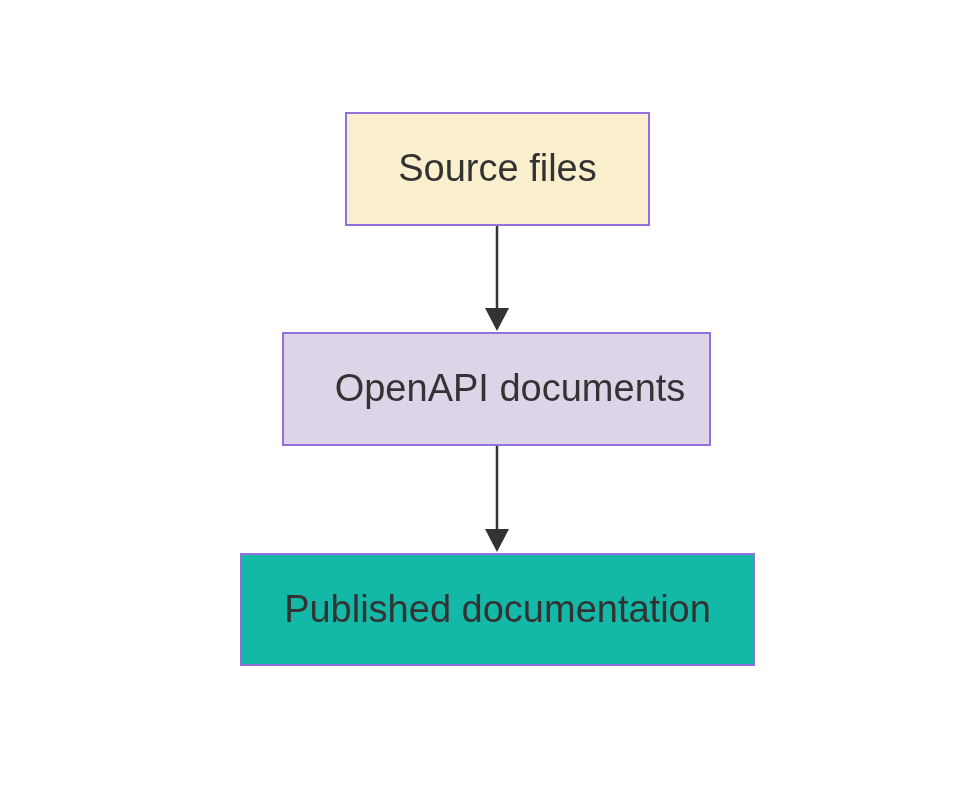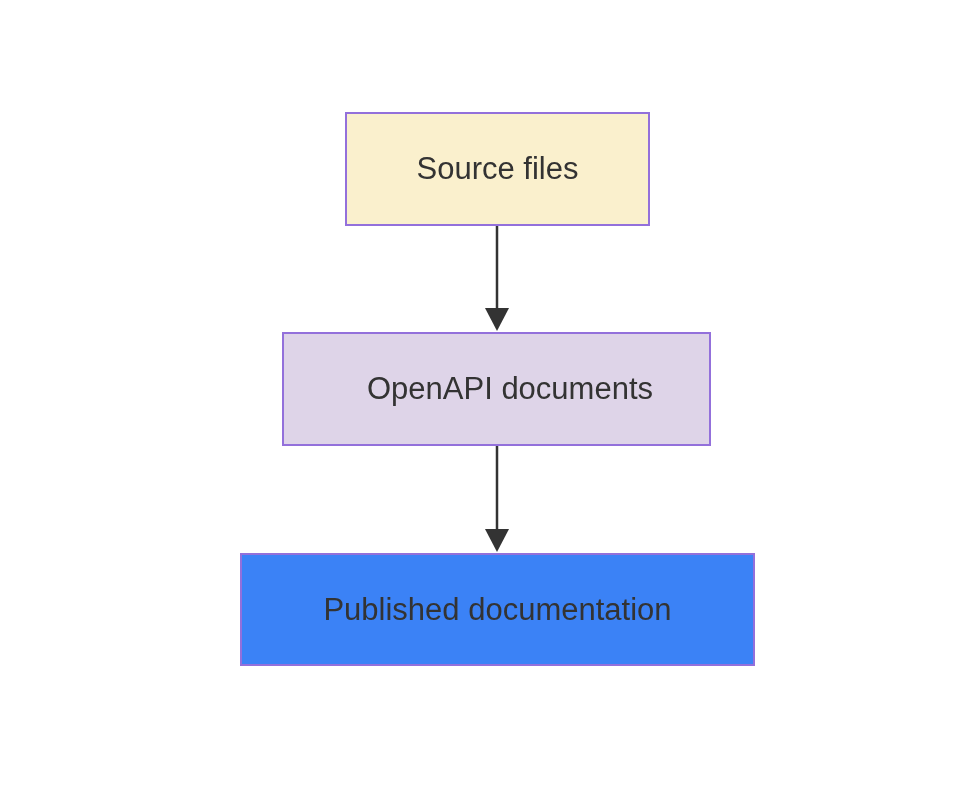--- a/index.html
+++ b/index.html
@@ -22,21 +22,21 @@
     pointer-events: none;
   }
   .node {
     position: absolute;
     box-sizing: border-box;
     border-style: solid;
     border-width: 2.5px;
     display: flex;
     align-items: center;
     justify-content: center;
-    font-size: 31px;
+    font-size: 38px;
     line-height: 1.2;
     text-align: center;
     white-space: nowrap;
   }
   .node-source {
     left: 345px;
     top: 112px;
     width: 305px;
     height: 114px;
   }
@@ -74,17 +74,17 @@
   </svg>
 
   <div class="node node-source" style="background-color: rgb(250, 240, 205); border-color: rgb(147, 112, 219); color: rgb(51, 51, 51);">
     <span>Source files</span>
   </div>
 
   <div class="node node-openapi" style="background-color: rgb(222, 212, 232); border-color: rgb(147, 112, 219); color: rgb(51, 51, 51); padding-left: 27px;">
     <span>OpenAPI documents</span>
   </div>
 
-  <div class="node node-published" style="background-color: #3b82f6; border-color: rgb(147, 112, 219); color: rgb(51, 51, 51); text-align: center;">
+  <div class="node node-published" style="background-color: #14b8a6; border-color: rgb(147, 112, 219); color: rgb(51, 51, 51); text-align: center;">
     <span>Published documentation</span>
   </div>
 
 </div>
 
 </body></html>

